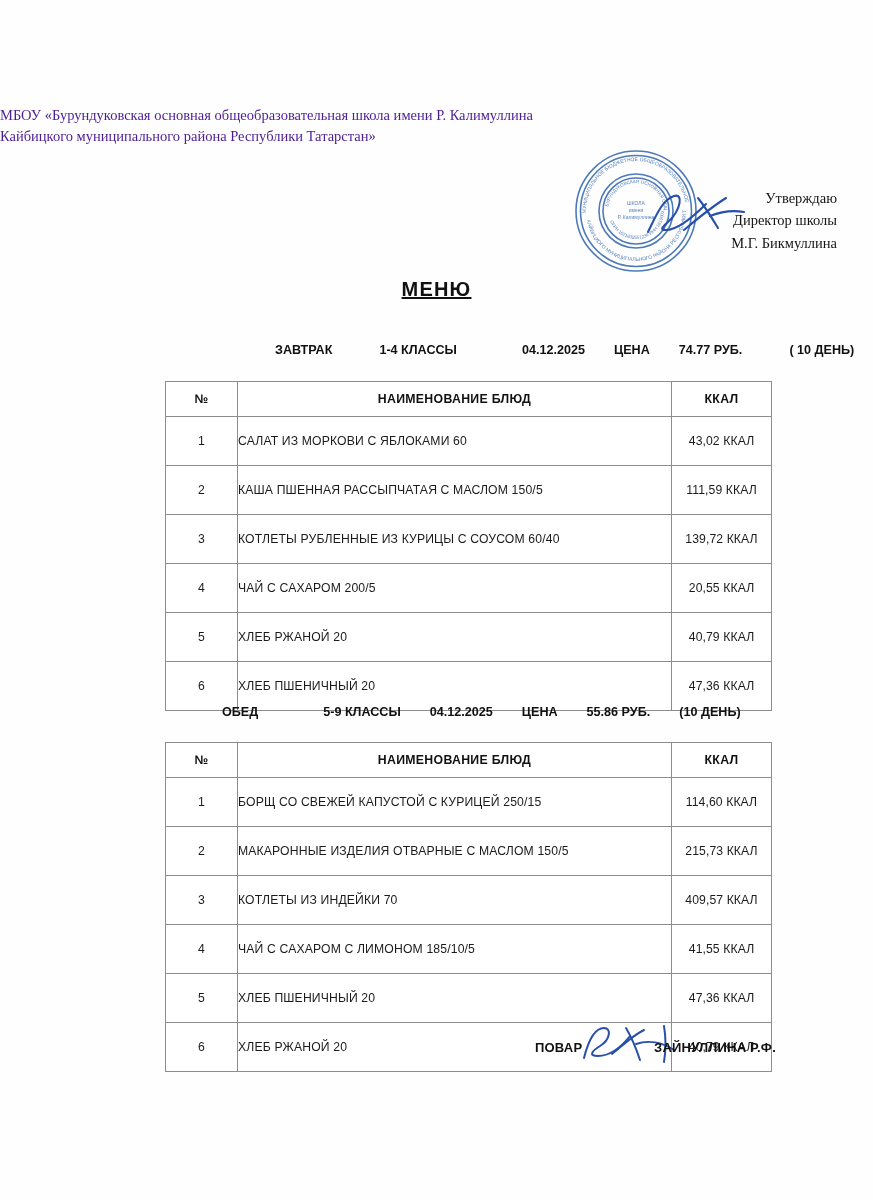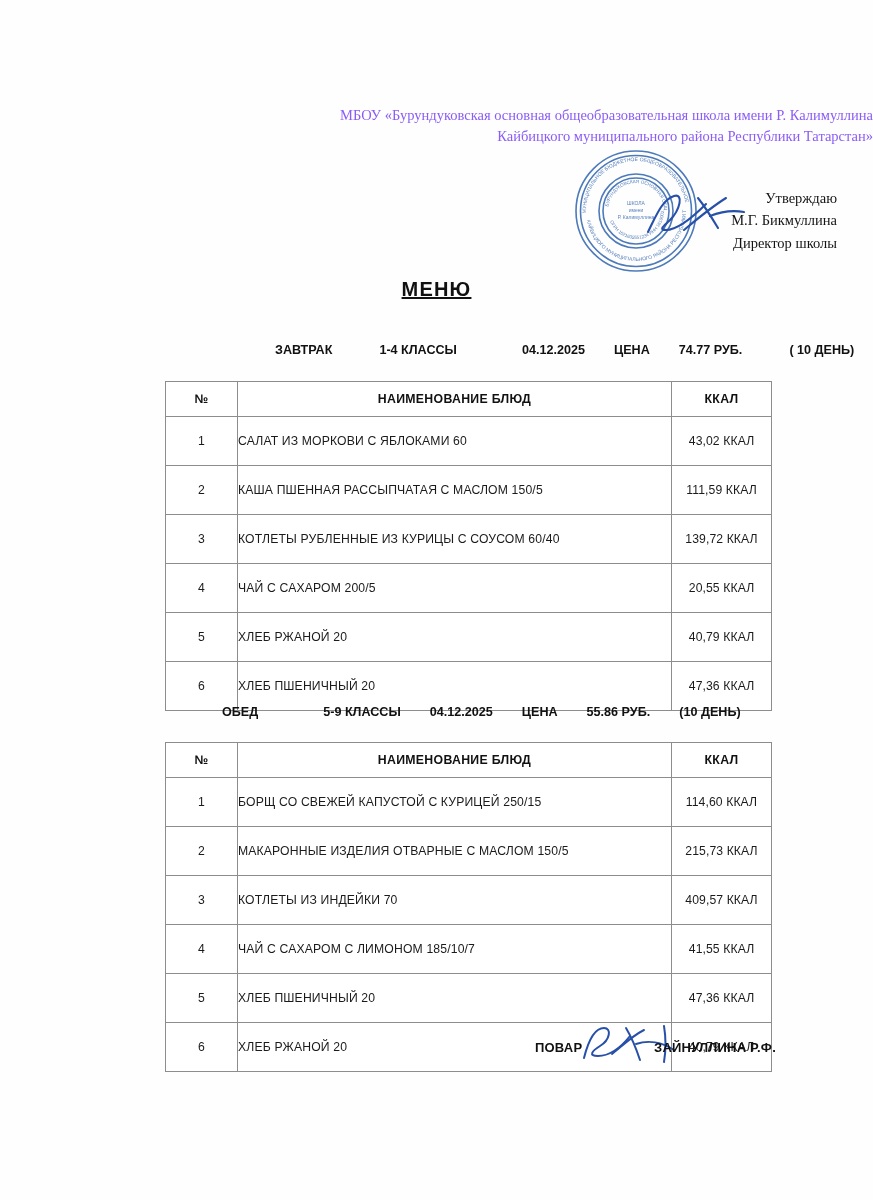--- a/index.html
+++ b/index.html
@@ -20,25 +20,25 @@
     inset: 0;
     background: #fefefe;
   }
 
   
   .org-header {
     position: absolute;
     top: 105px;
     left: 0;
     right: 0;
-    text-align: right;
+    text-align: left;
     font-family: "Liberation Serif", serif;
     font-size: 14.5px;
     line-height: 1.45;
-    color: #8b5cf6;
+    color: #4c1d95;
   }
   .org-header .line2 {
     display: block;
   }
 
   
   .approve {
     position: absolute;
     top: 163px;
     right: 36px;
@@ -170,22 +170,22 @@
 
 <div class="page">
 
   <div class="org-header">
     <span>МБОУ «Бурундуковская основная общеобразовательная школа имени Р. Калимуллина</span>
     <span class="line2">Кайбицкого муниципального района Республики Татарстан»</span>
   </div>
 
   <div class="approve">
     <div>Утверждаю</div>
+    <div>Директор школы</div>
     <div>М.Г. Бикмуллина</div>
-    <div>Директор школы</div>
   </div>
 
   <svg class="stamp" viewBox="0 0 126 126">
     <g fill="none" stroke="#2f63ad" stroke-width="1.6" opacity="0.85">
       <circle cx="63" cy="63" r="60"></circle>
       <circle cx="63" cy="63" r="55.5"></circle>
       <circle cx="63" cy="63" r="37"></circle>
       <circle cx="63" cy="63" r="33"></circle>
     </g>
     <g fill="#2f63ad" opacity="0.8" font-family="Liberation Sans, sans-serif" font-size="5.1">
@@ -315,21 +315,21 @@
         <td class="c-name">МАКАРОННЫЕ  ИЗДЕЛИЯ ОТВАРНЫЕ С  МАСЛОМ            150/5</td>
         <td class="c-kcal">215,73 ККАЛ</td>
       </tr>
       <tr>
         <td class="c-no">3</td>
         <td class="c-name">КОТЛЕТЫ ИЗ ИНДЕЙКИ 70</td>
         <td class="c-kcal">409,57 ККАЛ</td>
       </tr>
       <tr>
         <td class="c-no">4</td>
-        <td class="c-name">ЧАЙ С САХАРОМ  С ЛИМОНОМ  185/10/7</td>
+        <td class="c-name">ЧАЙ С САХАРОМ  С ЛИМОНОМ  185/10/5</td>
         <td class="c-kcal">41,55 ККАЛ</td>
       </tr>
       <tr>
         <td class="c-no">5</td>
         <td class="c-name">ХЛЕБ  ПШЕНИЧНЫЙ 20</td>
         <td class="c-kcal">47,36 ККАЛ</td>
       </tr>
       <tr>
         <td class="c-no">6</td>
         <td class="c-name">ХЛЕБ  РЖАНОЙ 20</td>

